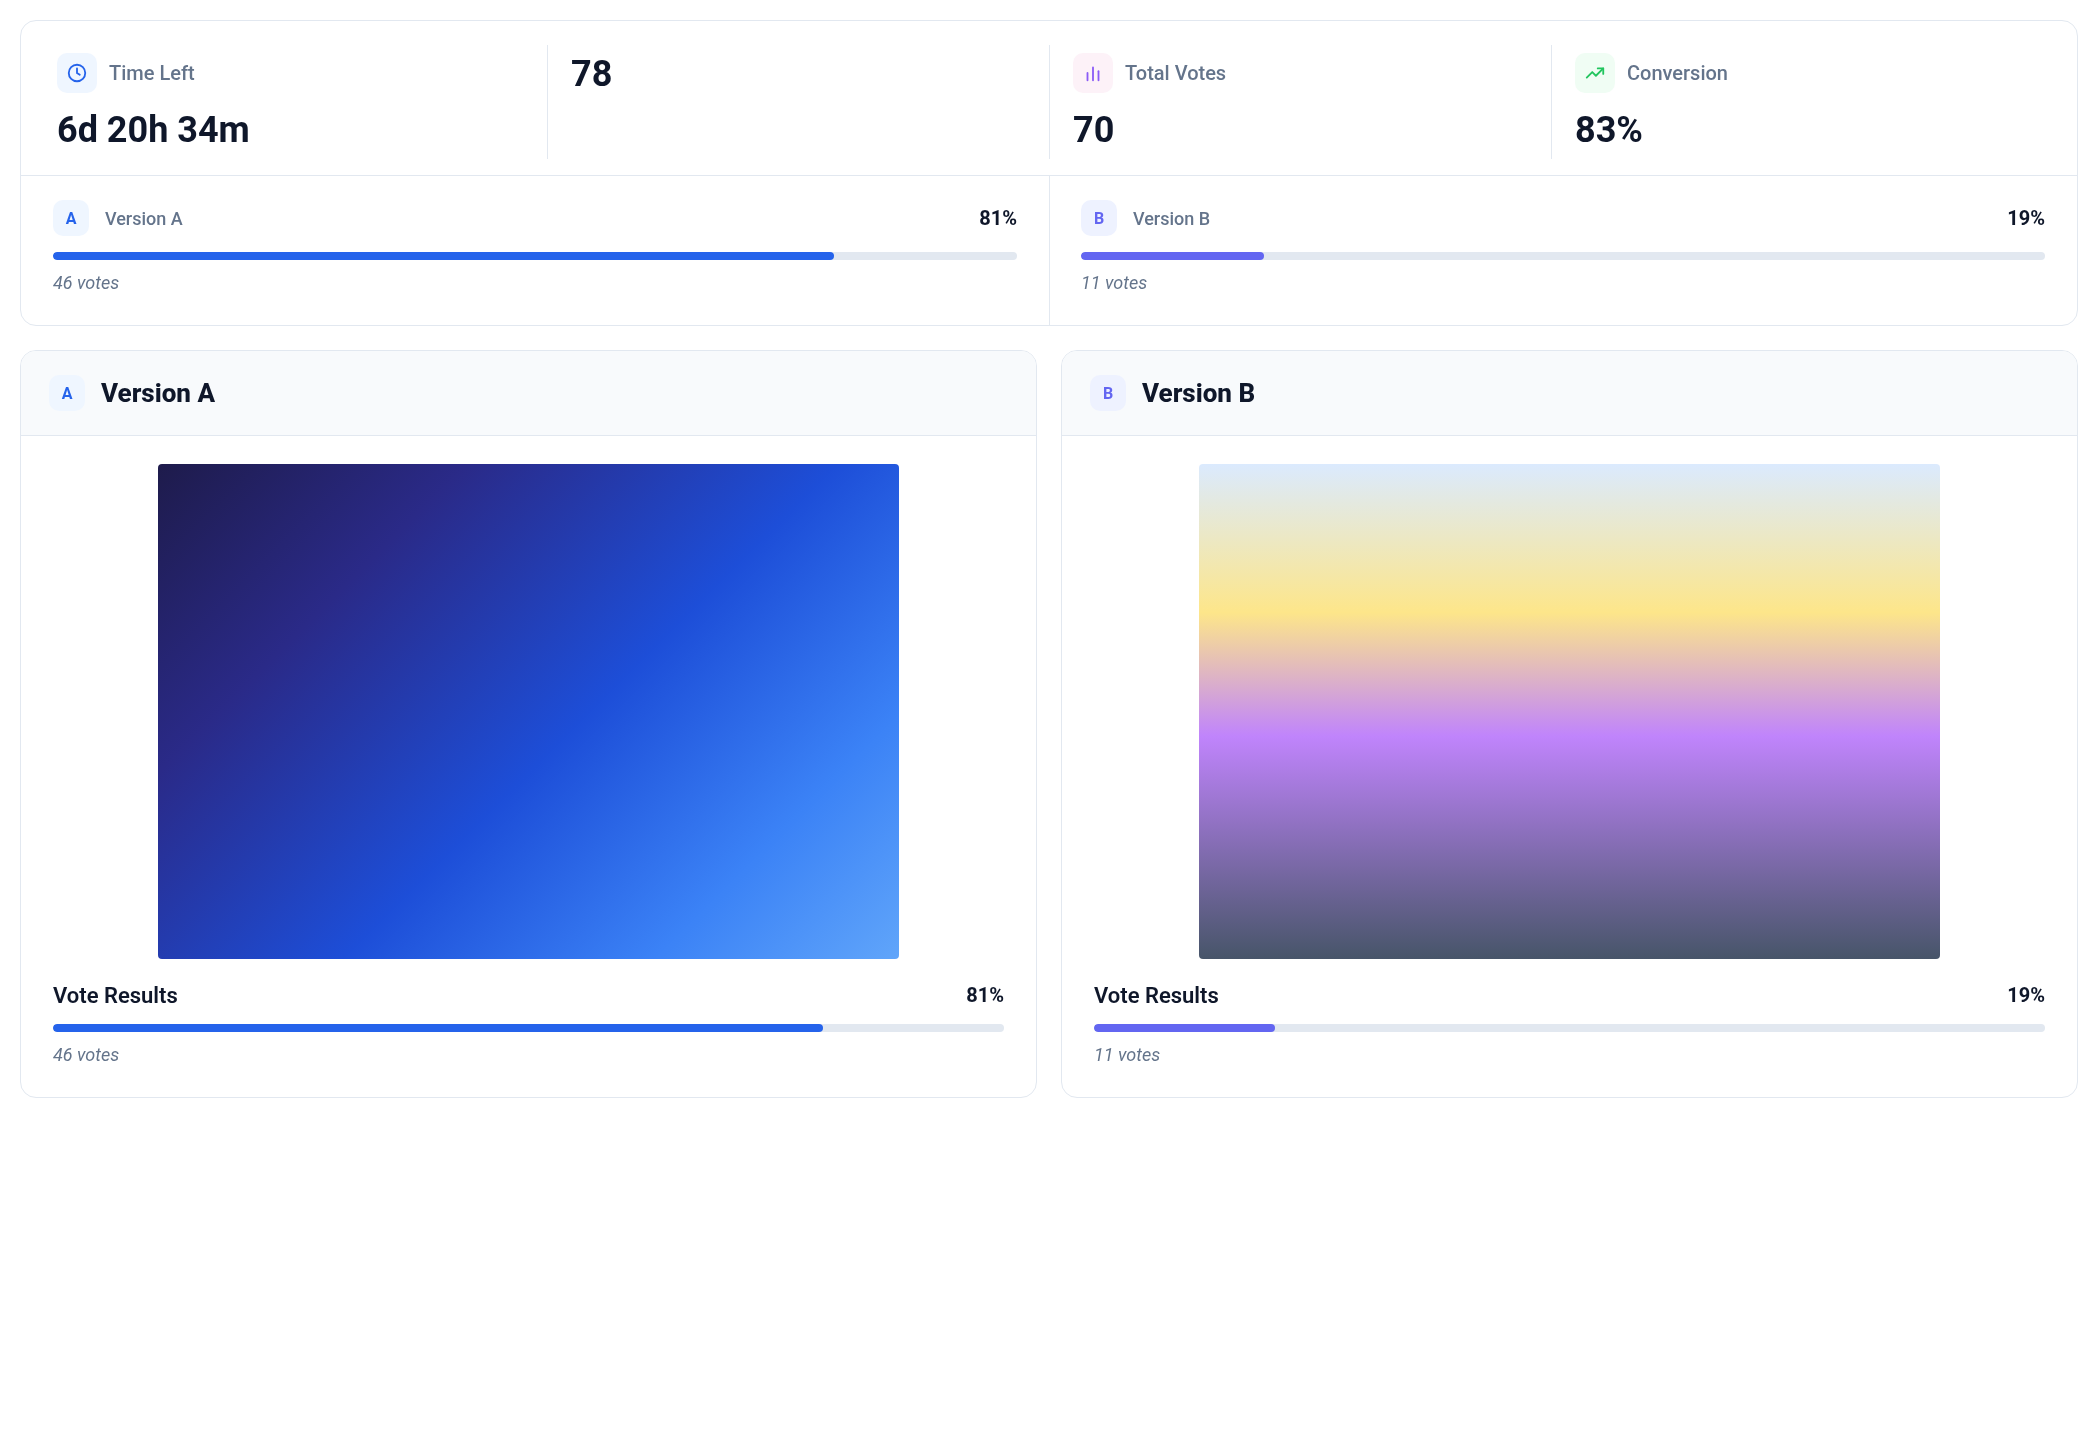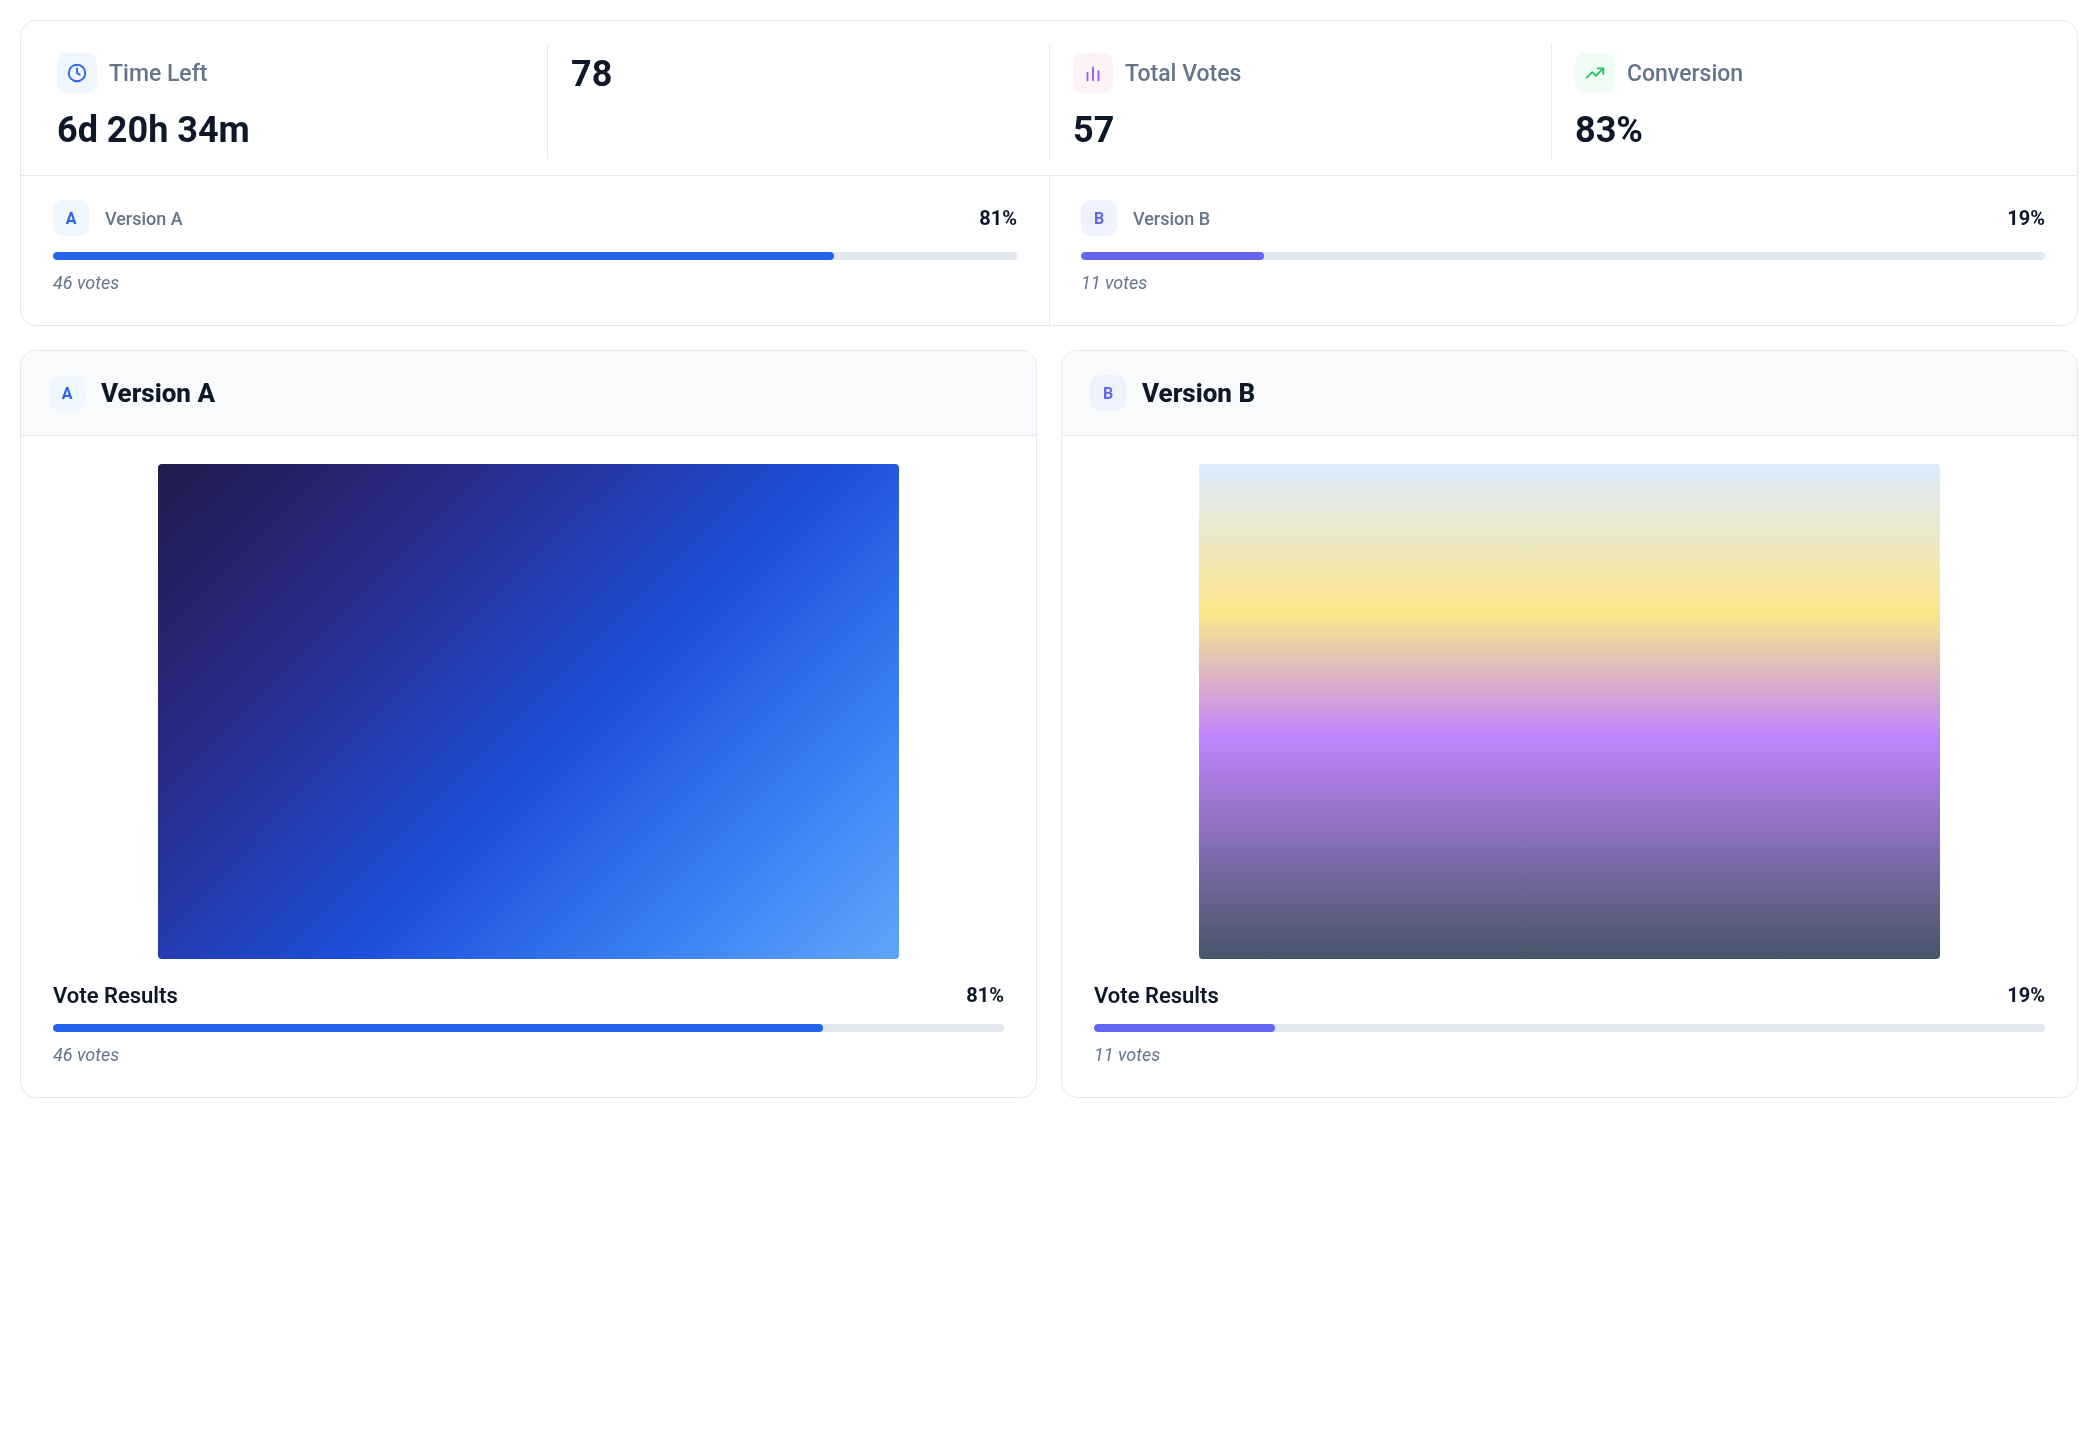--- a/index.html
+++ b/index.html
@@ -48,21 +48,21 @@
   display: flex;
   align-items: center;
   justify-content: center;
 }
 .icon-blue { background: #eff6ff; color: #2563eb; }
 .icon-purple-light { background: #f5f3ff; color: #8b5cf6; }
 .icon-pink { background: #fdf2f8; color: #8b5cf6; }
 .icon-green { background: #f0fdf4; color: #22c55e; }
 .stat-label {
   color: #64748b;
-  font-size: 23px;
+  font-size: 20px;
   font-weight: 500;
 }
 .stat-value {
   font-size: 36px;
   font-weight: 700;
   color: #0f172a;
 }
 .versions-row {
   display: grid;
   grid-template-columns: 1fr 1fr;
@@ -192,21 +192,21 @@
       <div class="stat-header">
         <div class="icon-box icon-pink">
           <svg width="22" height="22" viewBox="0 0 24 24" fill="none" stroke="currentColor" stroke-width="2" stroke-linecap="round">
               <path d="M6 20V12"></path>
               <path d="M12 20V6"></path>
               <path d="M18 20V10"></path>
             </svg>
         </div>
         <div class="stat-label">Total Votes</div>
       </div>
-      <div class="stat-value">57</div>
+      <div class="stat-value">70</div>
     </div>
 
     <div class="stat">
       <div class="stat-header">
         <div class="icon-box icon-green">
           <svg width="22" height="22" viewBox="0 0 24 24" fill="none" stroke="currentColor" stroke-width="2" stroke-linecap="round" stroke-linejoin="round">
               <path d="M3 17l6-6 4 4 8-8"></path>
               <path d="M15 7h6v6"></path>
             </svg>
         </div>

